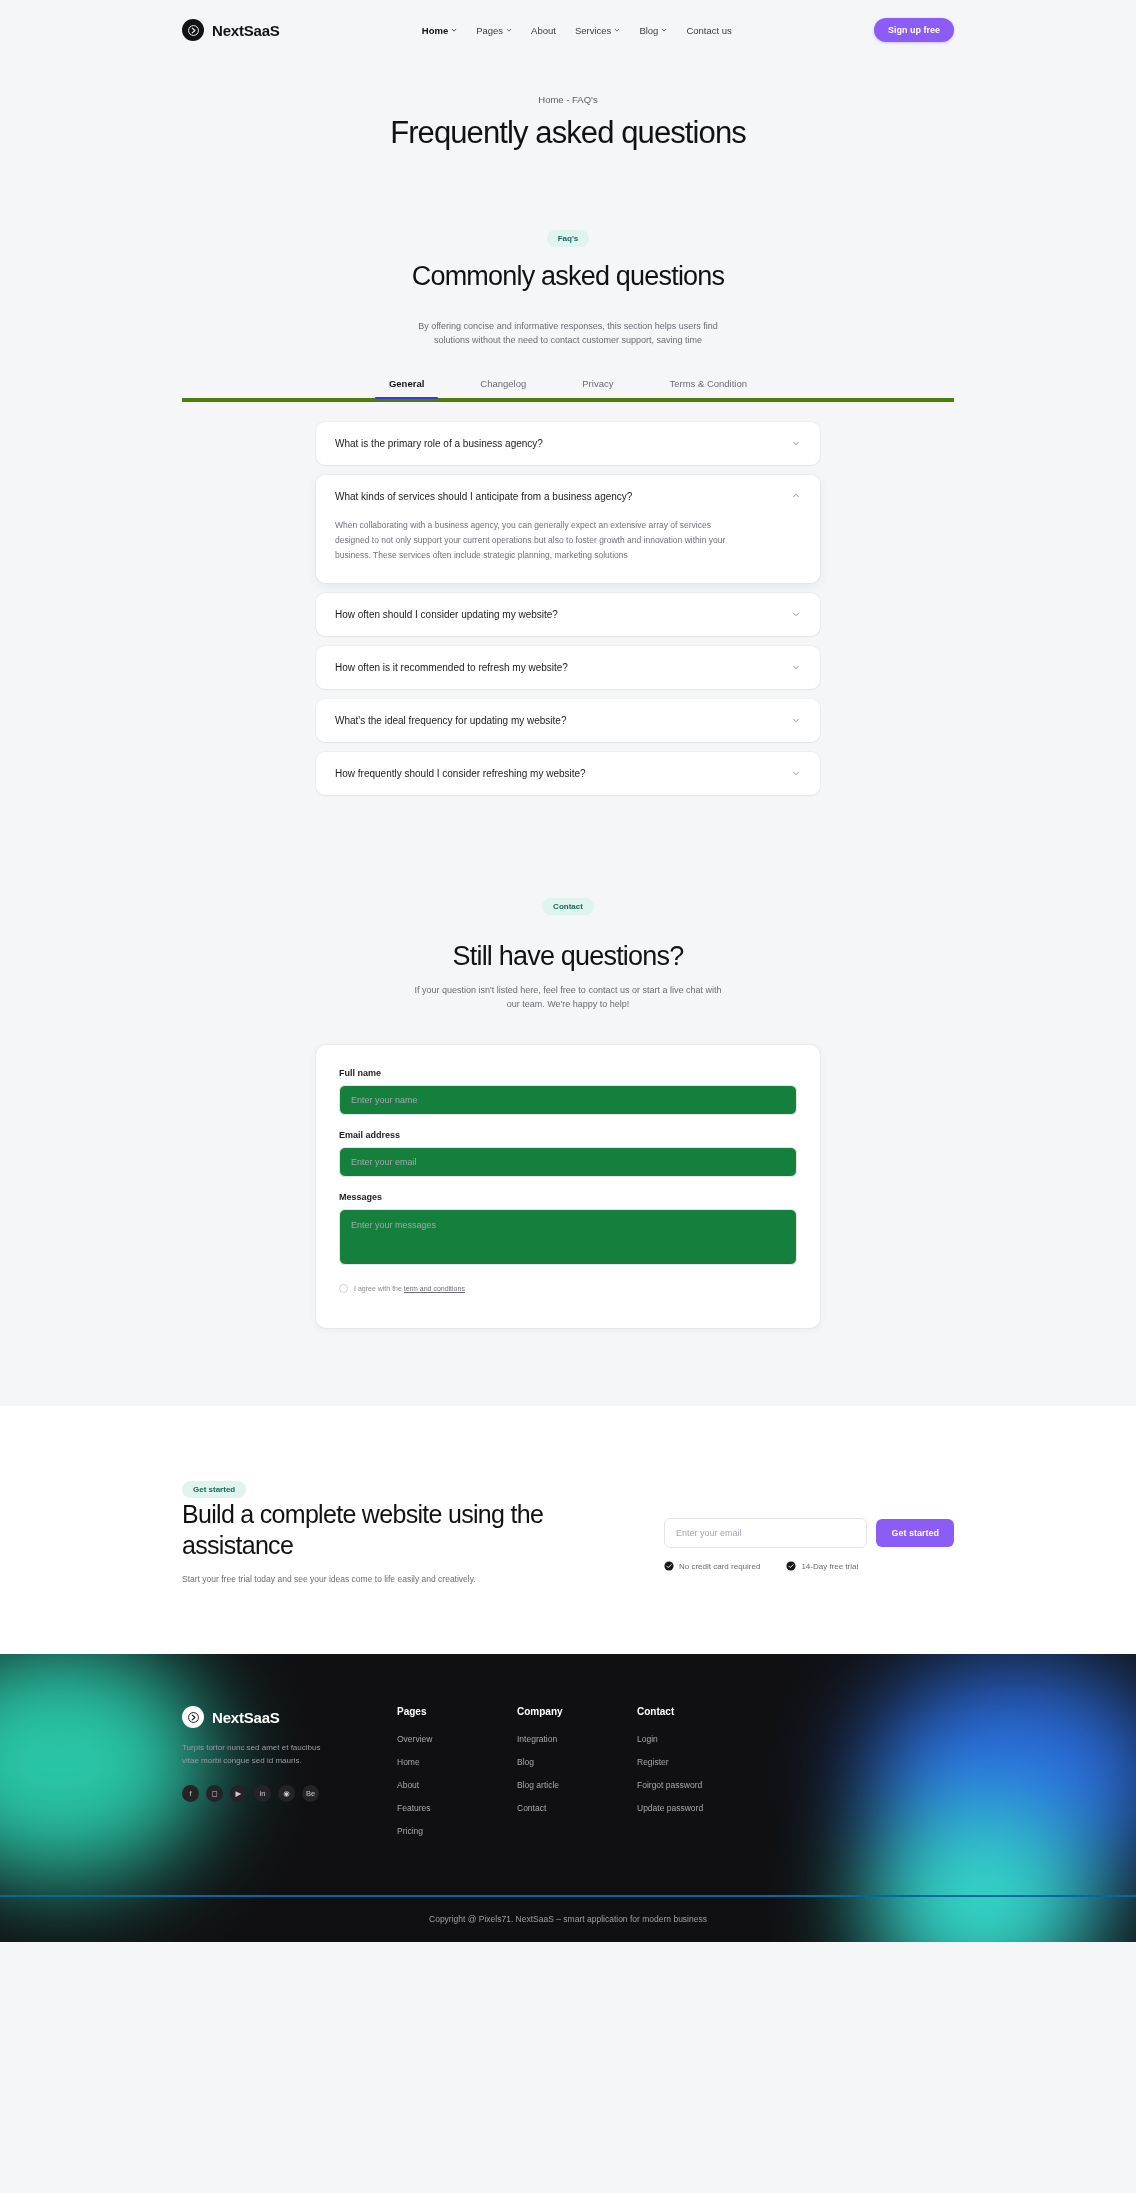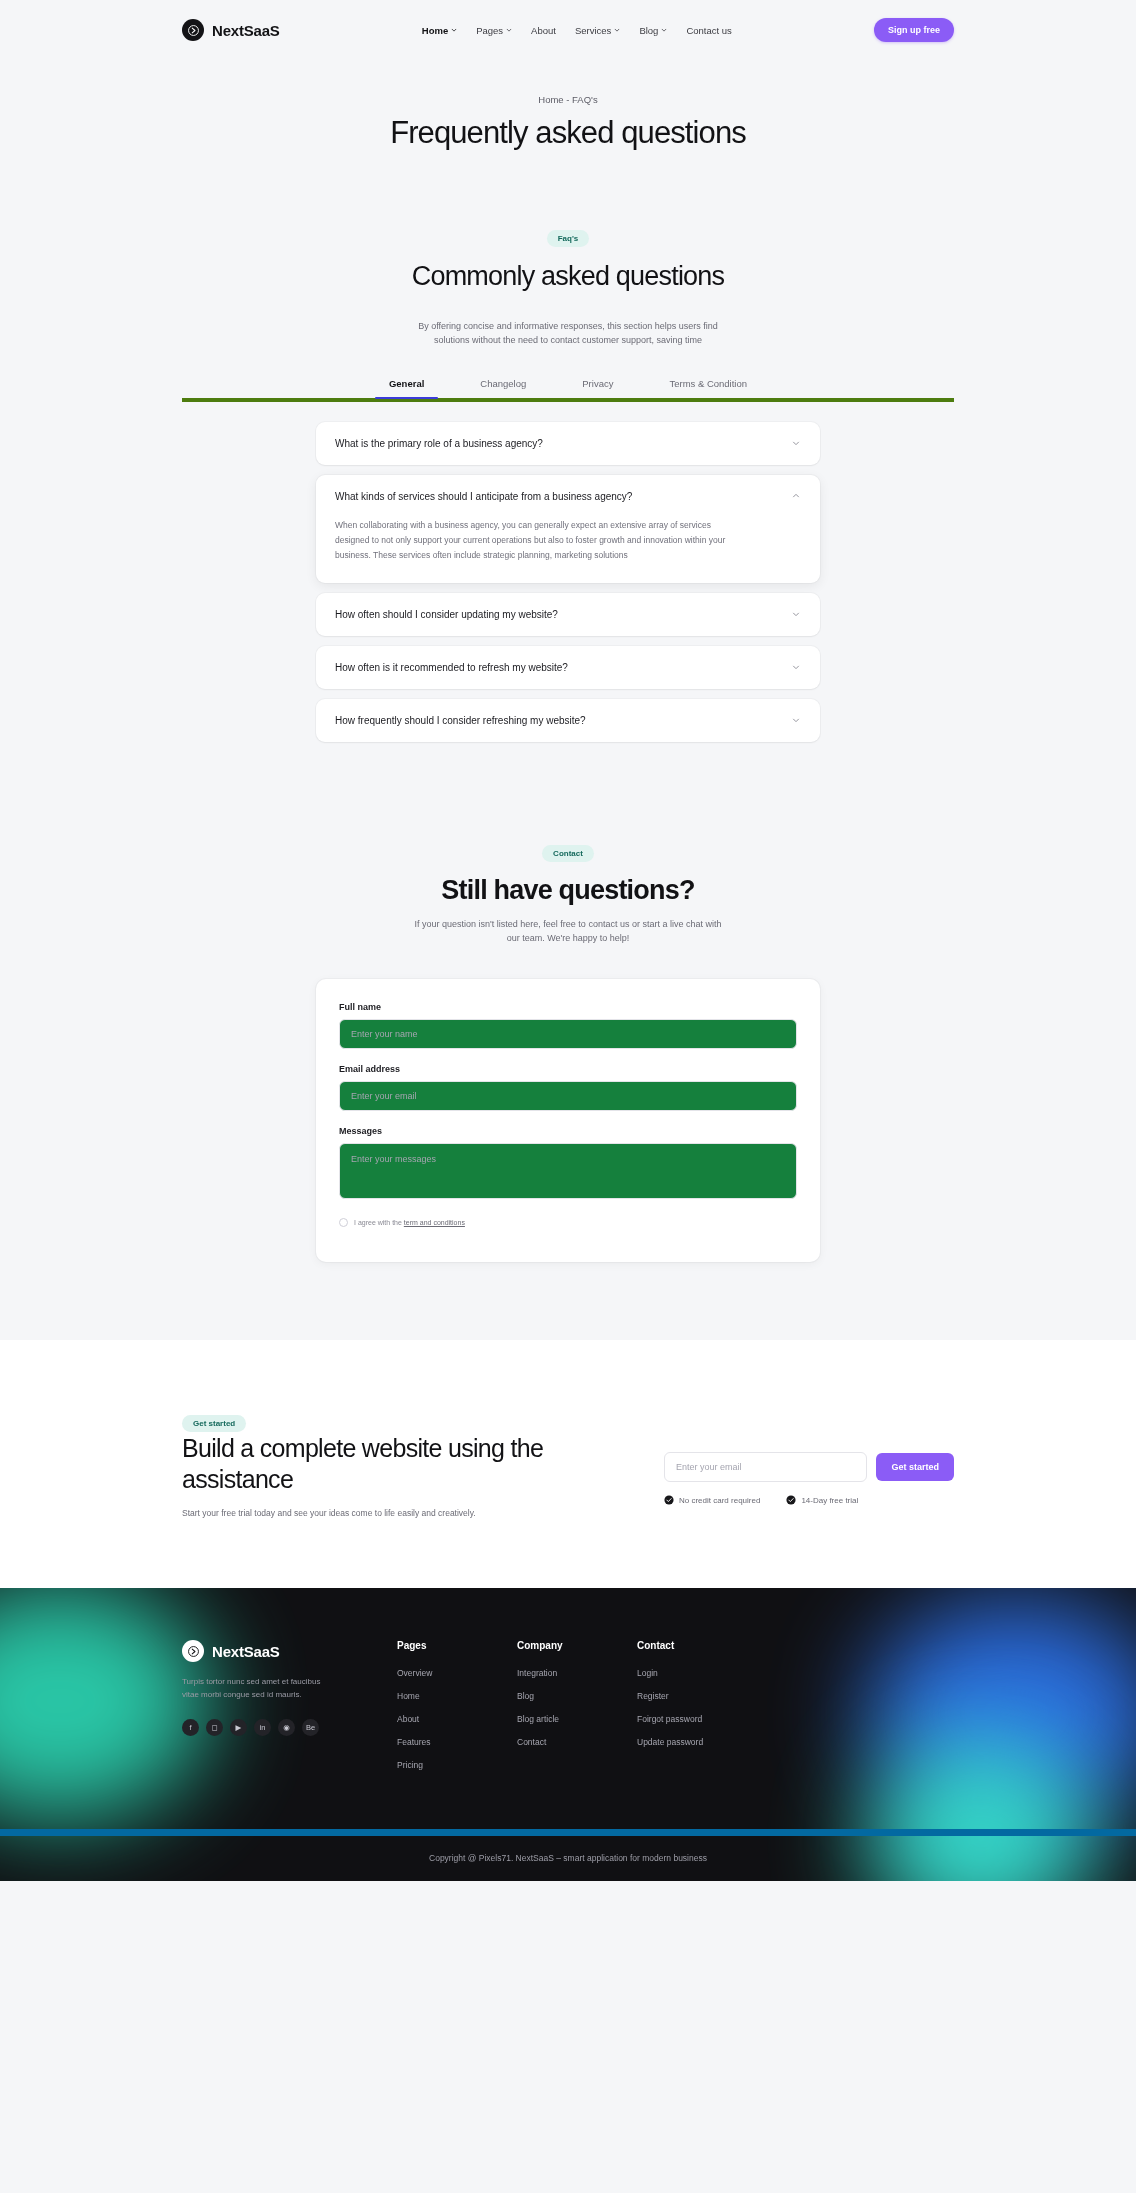--- a/index.html
+++ b/index.html
@@ -87,21 +87,21 @@
   .chev { width: 10px; height: 10px; color: #8c8c96; }
   .chev svg { display: block; }
   .acc-body {
     padding: 0 19px 20px; font-size: 8.5px; line-height: 1.75; color: #71717c;
     max-width: 430px;
   }
 
   
   .contact-section { padding: 90px 0 0; text-align: center; }
   .contact-title {
-    font-size: 27px; font-weight: 700; letter-spacing: -0.8px; margin-top: 13px; color: #121215;
+    font-size: 27px; font-weight: 400; letter-spacing: -0.8px; margin-top: 26px; color: #121215;
   }
   .contact-sub {
     font-size: 9px; color: #6b6b75; line-height: 1.6; margin-top: 11px;
     width: 320px; margin-left: auto; margin-right: auto;
   }
   .form-card {
     width: 504px; margin: 34px auto 0; background: #fff; border-radius: 10px;
     padding: 23px 23px 24px; text-align: left;
     box-shadow: 0 2px 10px rgba(16,16,20,.05), 0 0 0 1px rgba(16,16,20,.03);
   }
@@ -183,21 +183,21 @@
   .social {
     width: 17px; height: 17px; border-radius: 50%; background: #232328;
     display: flex; align-items: center; justify-content: center; cursor: pointer;
     color: #c9c9d2; font-size: 7.5px;
   }
   .f-col { width: 120px; }
   .f-col.wide { width: 120px; }
   .f-col-title { font-size: 10px; font-weight: 600; color: #fff; margin-bottom: 17px; }
   .f-link { font-size: 8.5px; color: #a6a6b0; margin-bottom: 13px; cursor: pointer; }
   .footer-bottom {
-    margin-top: 46px; border-top: 7px solid #0369a1; position: relative; z-index: 2;
+    margin-top: 46px; border-top: 2px solid #0369a1; position: relative; z-index: 2;
     text-align: center; padding: 17px 0 18px; font-size: 8.5px; color: #9e9ea8;
   }
 </style>
 </head>
 <body>
 
 <div class="page">
 
   <div class="header-wrap">
     <div class="navbar">
@@ -311,20 +311,30 @@
         <div class="acc-head">
           <span class="acc-q">How often is it recommended to refresh my website?</span>
           <span class="chev">
               <svg width="10" height="10" viewBox="0 0 12 12">
                 <path d="M3 5 L6 8 L9 5" fill="none" stroke="currentColor" stroke-width="1.1" stroke-linecap="round" stroke-linejoin="round"></path>
               </svg>
             </span>
         </div>
       </div>
 
+      <div class="acc-item">
+        <div class="acc-head">
+          <span class="acc-q">What's the ideal frequency for updating my website?</span>
+          <span class="chev">
+              <svg width="10" height="10" viewBox="0 0 12 12">
+                <path d="M3 5 L6 8 L9 5" fill="none" stroke="currentColor" stroke-width="1.1" stroke-linecap="round" stroke-linejoin="round"></path>
+              </svg>
+            </span>
+        </div>
+      </div>
 
       <div class="acc-item">
         <div class="acc-head">
           <span class="acc-q">How frequently should I consider refreshing my website?</span>
           <span class="chev">
               <svg width="10" height="10" viewBox="0 0 12 12">
                 <path d="M3 5 L6 8 L9 5" fill="none" stroke="currentColor" stroke-width="1.1" stroke-linecap="round" stroke-linejoin="round"></path>
               </svg>
             </span>
         </div>

